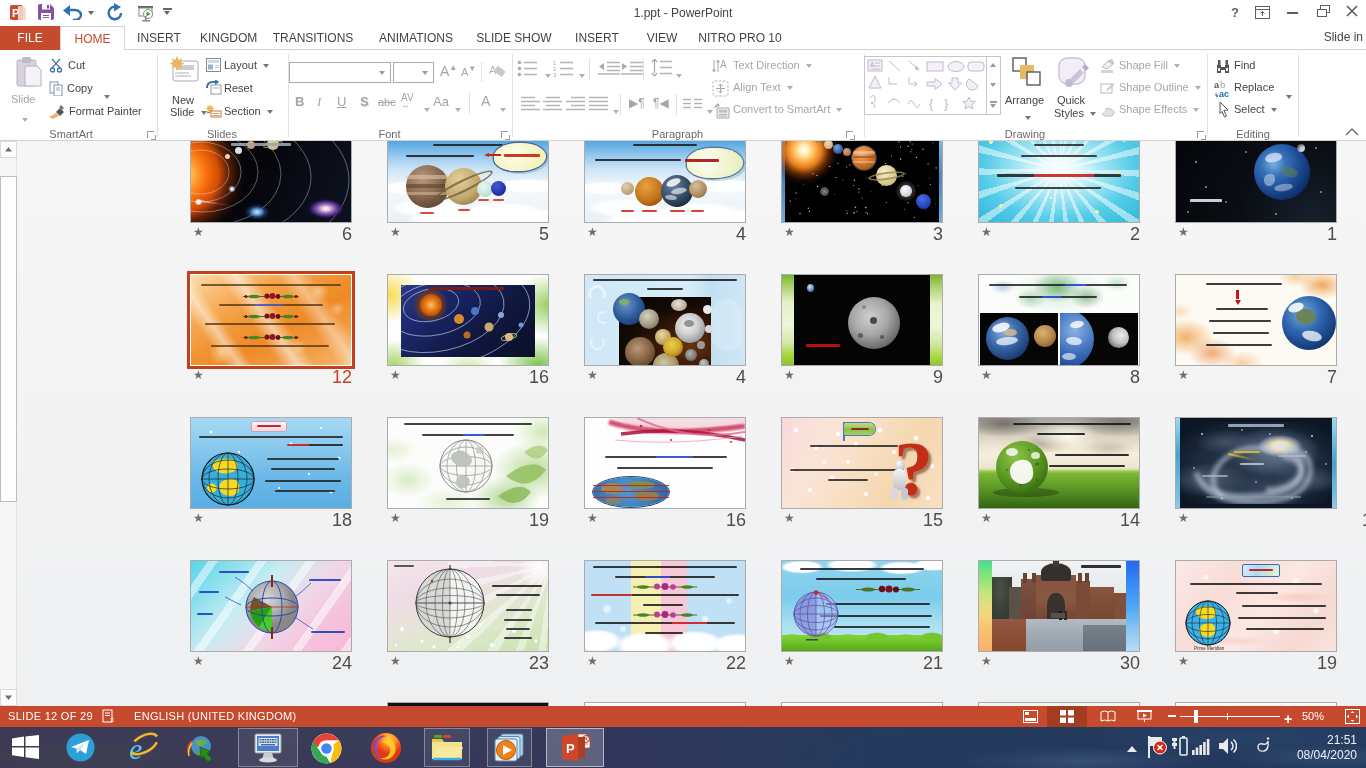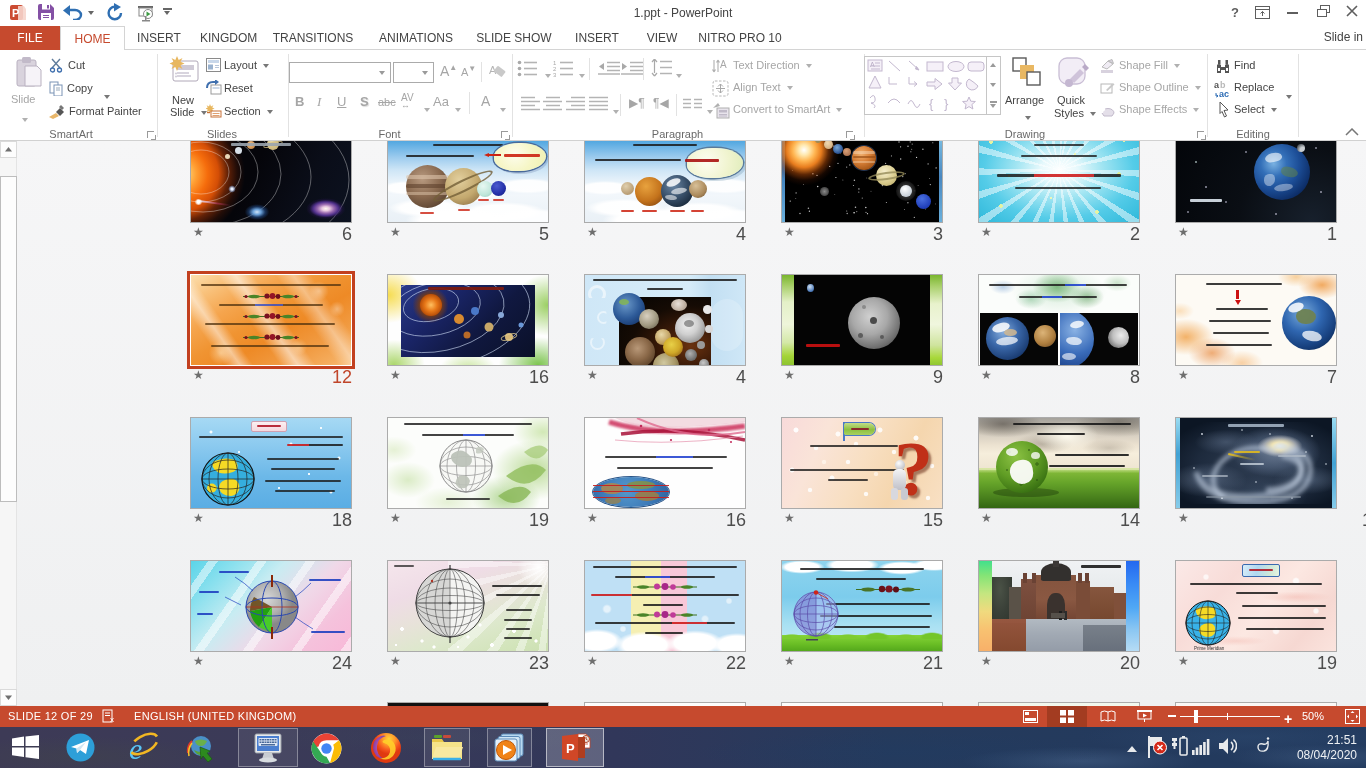--- a/index.html
+++ b/index.html
@@ -1312,21 +1312,21 @@
 <div class="abs" style="left:104px;top:64px;width:43px;height:26px;background:linear-gradient(180deg,#78808a,#68707c)"></div>
 <div class="abs" style="left:80px;top:50px;width:3px;height:9px;background:#1e1e1e"></div>
 <div class="abs" style="left:85px;top:50px;width:3px;height:9px;background:#2c2c2c"></div>
 <div class="abs" style="left:72px;top:52px;width:14px;height:5px;background:#55504a"></div>
 <div class="tl" style="left:102px;top:4px;width:40px;height:2.5px;opacity:.9"></div>
 <div class="abs" style="left:0;top:0;width:13px;height:90px;background:linear-gradient(180deg,#42e08c 0%,#84e476 16%,#c4e680 36%,#f0da7e 56%,#f8c271 76%,#f8b069 100%)"></div>
 <div class="abs" style="left:147px;top:0;width:13px;height:90px;background:linear-gradient(180deg,#2468f0 0%,#388af5 25%,#50a8f5 52%,#8ac6f2 76%,#b6dcf5 100%)"></div>
 </div>
         </div>
 <div class="star" style="left:981px;top:513px">★</div>
-<div class="num" style="left:978px;top:512px;color:#4d4d4d">20</div>
+<div class="num" style="left:978px;top:512px;color:#4d4d4d">30</div>
 <div class="th" style="left:1175px;top:419px">
           <div class="thc">
 <div class="abs" style="left:0;top:0;width:160px;height:90px;background:linear-gradient(130deg,#fbe9e7 0%,#f8dcd8 30%,#fce8e2 55%,#f6d8d2 80%,#fbe4de 100%)"></div>
 <div class="abs" style="left:0;top:0;width:160px;height:90px;background:
 radial-gradient(circle 6px at 120px 20px,rgba(255,255,255,.8) 40%,transparent 65%),
 radial-gradient(circle 5px at 140px 50px,rgba(255,255,255,.75) 40%,transparent 65%),
 radial-gradient(circle 6px at 100px 70px,rgba(255,255,255,.7) 40%,transparent 65%),
 radial-gradient(circle 5px at 30px 16px,rgba(255,255,255,.7) 40%,transparent 65%),
 radial-gradient(ellipse 50px 8px at 120px 36px,rgba(240,170,160,.4),transparent 70%),
 radial-gradient(ellipse 44px 7px at 60px 80px,rgba(240,170,160,.35),transparent 70%)"></div>

